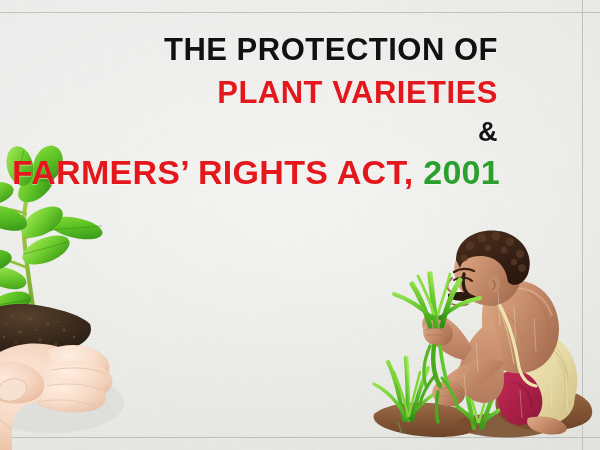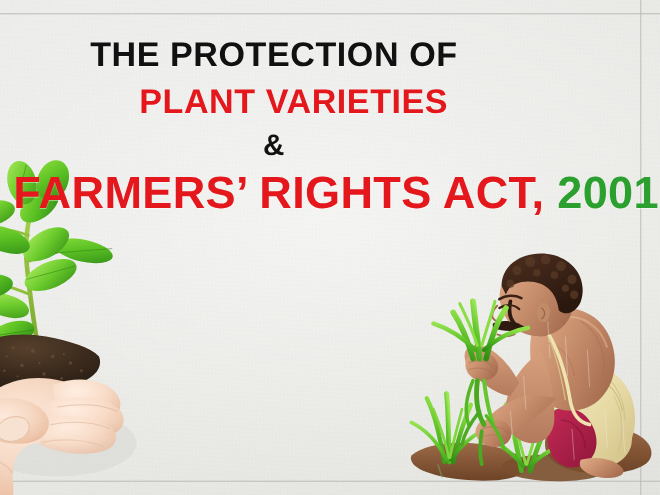--- a/index.html
+++ b/index.html
@@ -39,21 +39,21 @@
   .rule-top    { left: 0;   top: 12px;  width: 600px; height: 1px; }
   .rule-bottom { left: 0;   top: 437px; width: 600px; height: 1px; }
   .rule-right  { left: 582px; top: 0;   width: 1px;   height: 450px; }
 
   
   #title-block {
     position: absolute;
     left: 0;
     top: 34px;
     width: 498px;
-    text-align: center;
+    text-align: right;
     z-index: 6;
     pointer-events: none;
   }
   .tline {
     font-weight: bold;
     letter-spacing: 0.5px;
     line-height: 1.0;
     white-space: nowrap;
     text-shadow: 0 1px 0 rgba(255,255,255,0.45);
   }
@@ -67,21 +67,21 @@
     color: #e4181c;
     margin-bottom: 11px;
     margin-left: 36px;
   }
   #line-3 {
     font-size: 27px;
     color: #111111;
     margin-bottom: 9px;
   }
   #line-4 {
-    font-size: 41px;
+    font-size: 34px;
     letter-spacing: 0.3px;
     margin-left: 12px;
   }
   #line-4 .act  { color: #e4181c; }
   #line-4 .year { color: #2ba02e; }
 
   
   #hand-photo {
     position: absolute;
     left: -10px;

